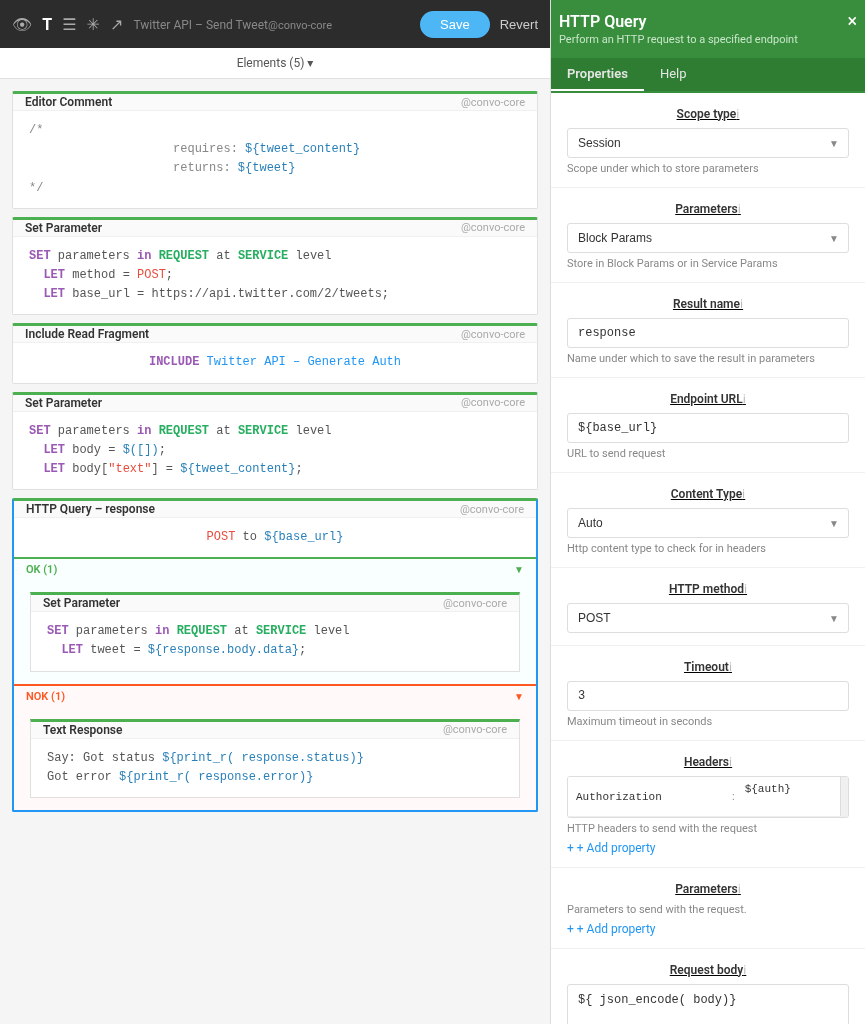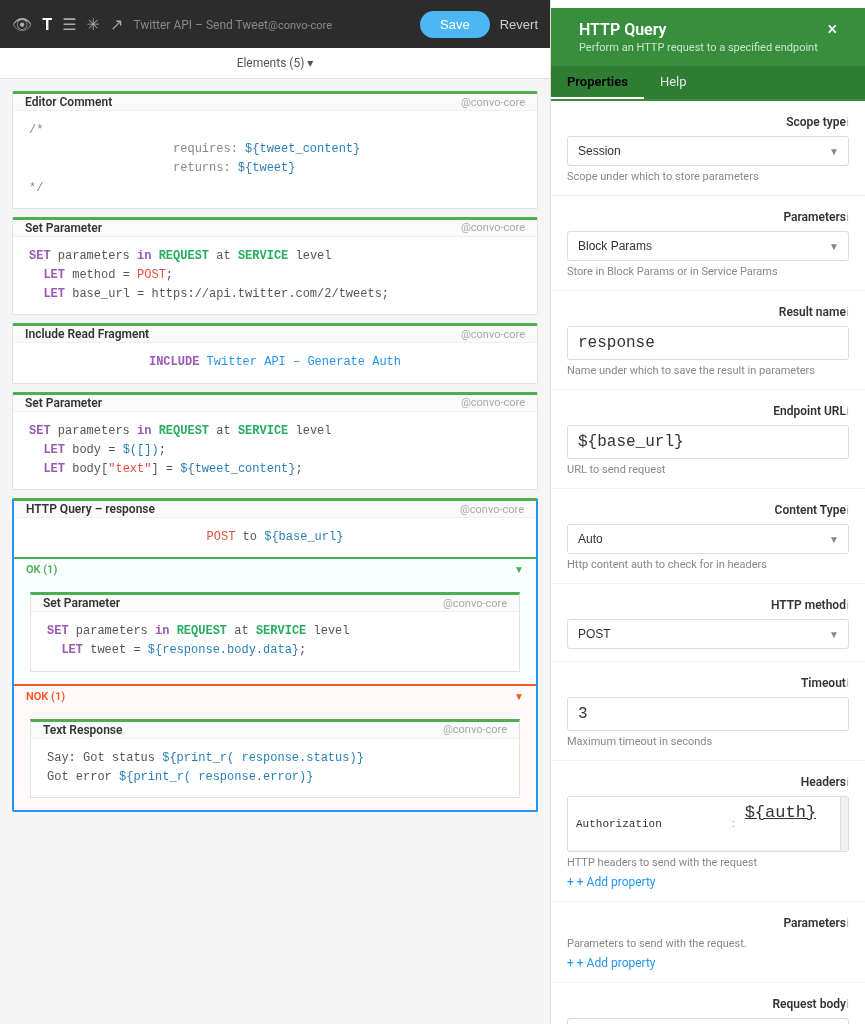--- a/index.html
+++ b/index.html
@@ -185,25 +185,24 @@
       background: #fff;
       border-left: 1px solid #ddd;
       display: flex;
       flex-direction: column;
       overflow-y: auto;
     }
 
     .panel-header {
       background: #388e3c;
       color: #fff;
-      padding: 12px 28px;
+      padding: 12px 8px;
       display: flex;
       justify-content: space-between;
       align-items: flex-start;
-      margin-top: 8px;
     }
 
     .panel-header-title {
       font-size: 16px;
       font-weight: 600;
     }
 
     .panel-header-subtitle {
       font-size: 11px;
       color: #c8e6c9;
@@ -224,40 +223,41 @@
     }
 
     .panel-tab {
       padding: 8px 16px;
       font-size: 13px;
       color: #e5e5e5;
       cursor: pointer;
     }
 
     .panel-tab.active {
-      color: #000000;
+      color: #e5e5e5;
       border-bottom: 2px solid #fff;
       font-weight: 600;
     }
 
     .panel-body {
       padding: 0;
       flex: 1;
     }
 
     .field-group {
       padding: 12px 16px;
       border-bottom: 1px solid #f0f0f0;
     }
 
     .field-label-row {
       display: flex;
-      justify-content: flex-end;
+      justify-content: center;
       align-items: center;
       margin-bottom: 6px;
+      text-decoration: underline;
     }
 
     .field-label {
       font-size: 12px;
       font-weight: 600;
       color: #333;
     }
 
     .field-info-icon {
       color: #bbb;
@@ -294,21 +294,21 @@
       color: #888;
       pointer-events: none;
       font-size: 10px;
     }
 
     .field-input {
       width: 100%;
       padding: 7px 10px;
       border: 1px solid #ddd;
       border-radius: 3px;
-      font-size: 16px;
+      font-size: 12px;
       color: #333;
       font-family: 'Courier New', monospace;
     }
 
     .headers-table {
       width: 100%;
       border: 1px solid #ddd;
       border-radius: 3px;
       overflow: hidden;
     }
@@ -335,27 +335,26 @@
     }
 
     .headers-value-area {
       flex: 1.2;
       position: relative;
     }
 
     .headers-value {
       width: 100%;
       padding: 6px 8px;
-      font-size: 17px;
+      font-size: 11px;
       border: none;
       font-family: 'Courier New', monospace;
       color: #333;
       resize: none;
       min-height: 32px;
-      text-decoration: underline;
     }
 
     .headers-scrollbar {
       width: 8px;
       background: #f0f0f0;
       border-left: 1px solid #ddd;
     }
 
     .add-property {
       font-size: 12px;
@@ -571,21 +570,21 @@
         <span class="field-info-icon">ℹ</span>
       </div>
       <div class="select-wrapper">
         <select class="field-select">
           <option>Auto</option>
           <option>application/json</option>
           <option>text/plain</option>
         </select>
         <span class="select-arrow">▼</span>
       </div>
-      <div class="field-description">Http content auth to check for in headers</div>
+      <div class="field-description">Http content type to check for in headers</div>
     </div>
 
     <div class="field-group">
       <div class="field-label-row">
         <span class="field-label">HTTP method</span>
         <span class="field-info-icon">ℹ</span>
       </div>
       <div class="select-wrapper">
         <select class="field-select">
           <option>POST</option>

